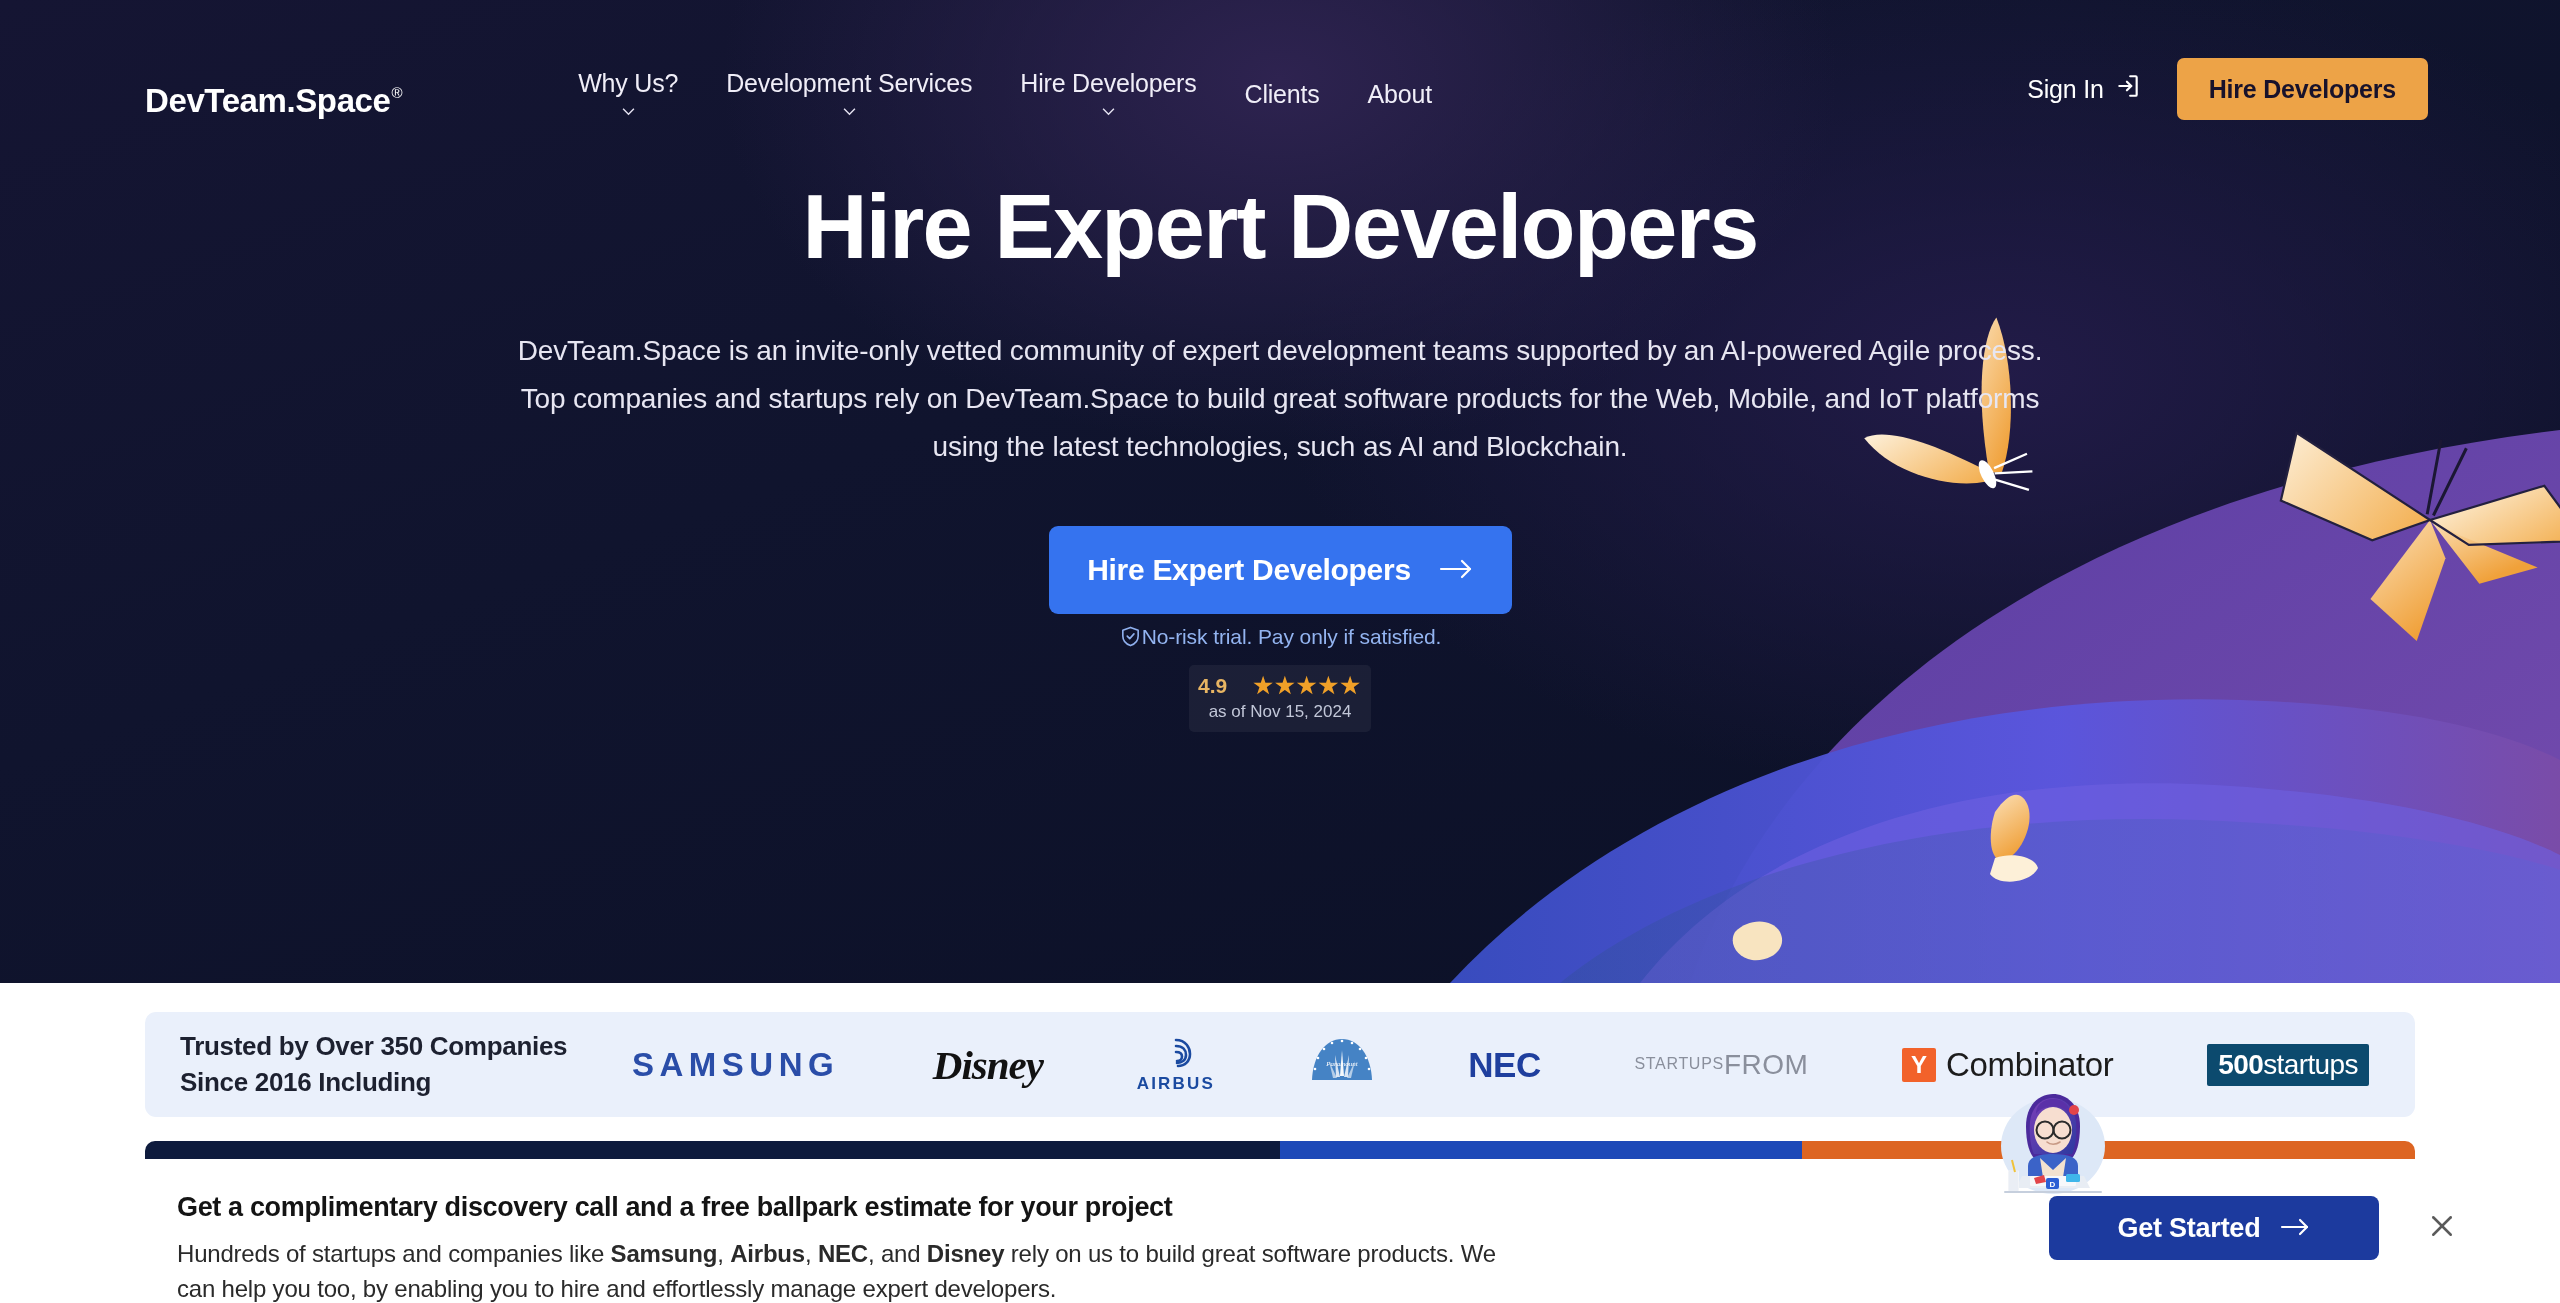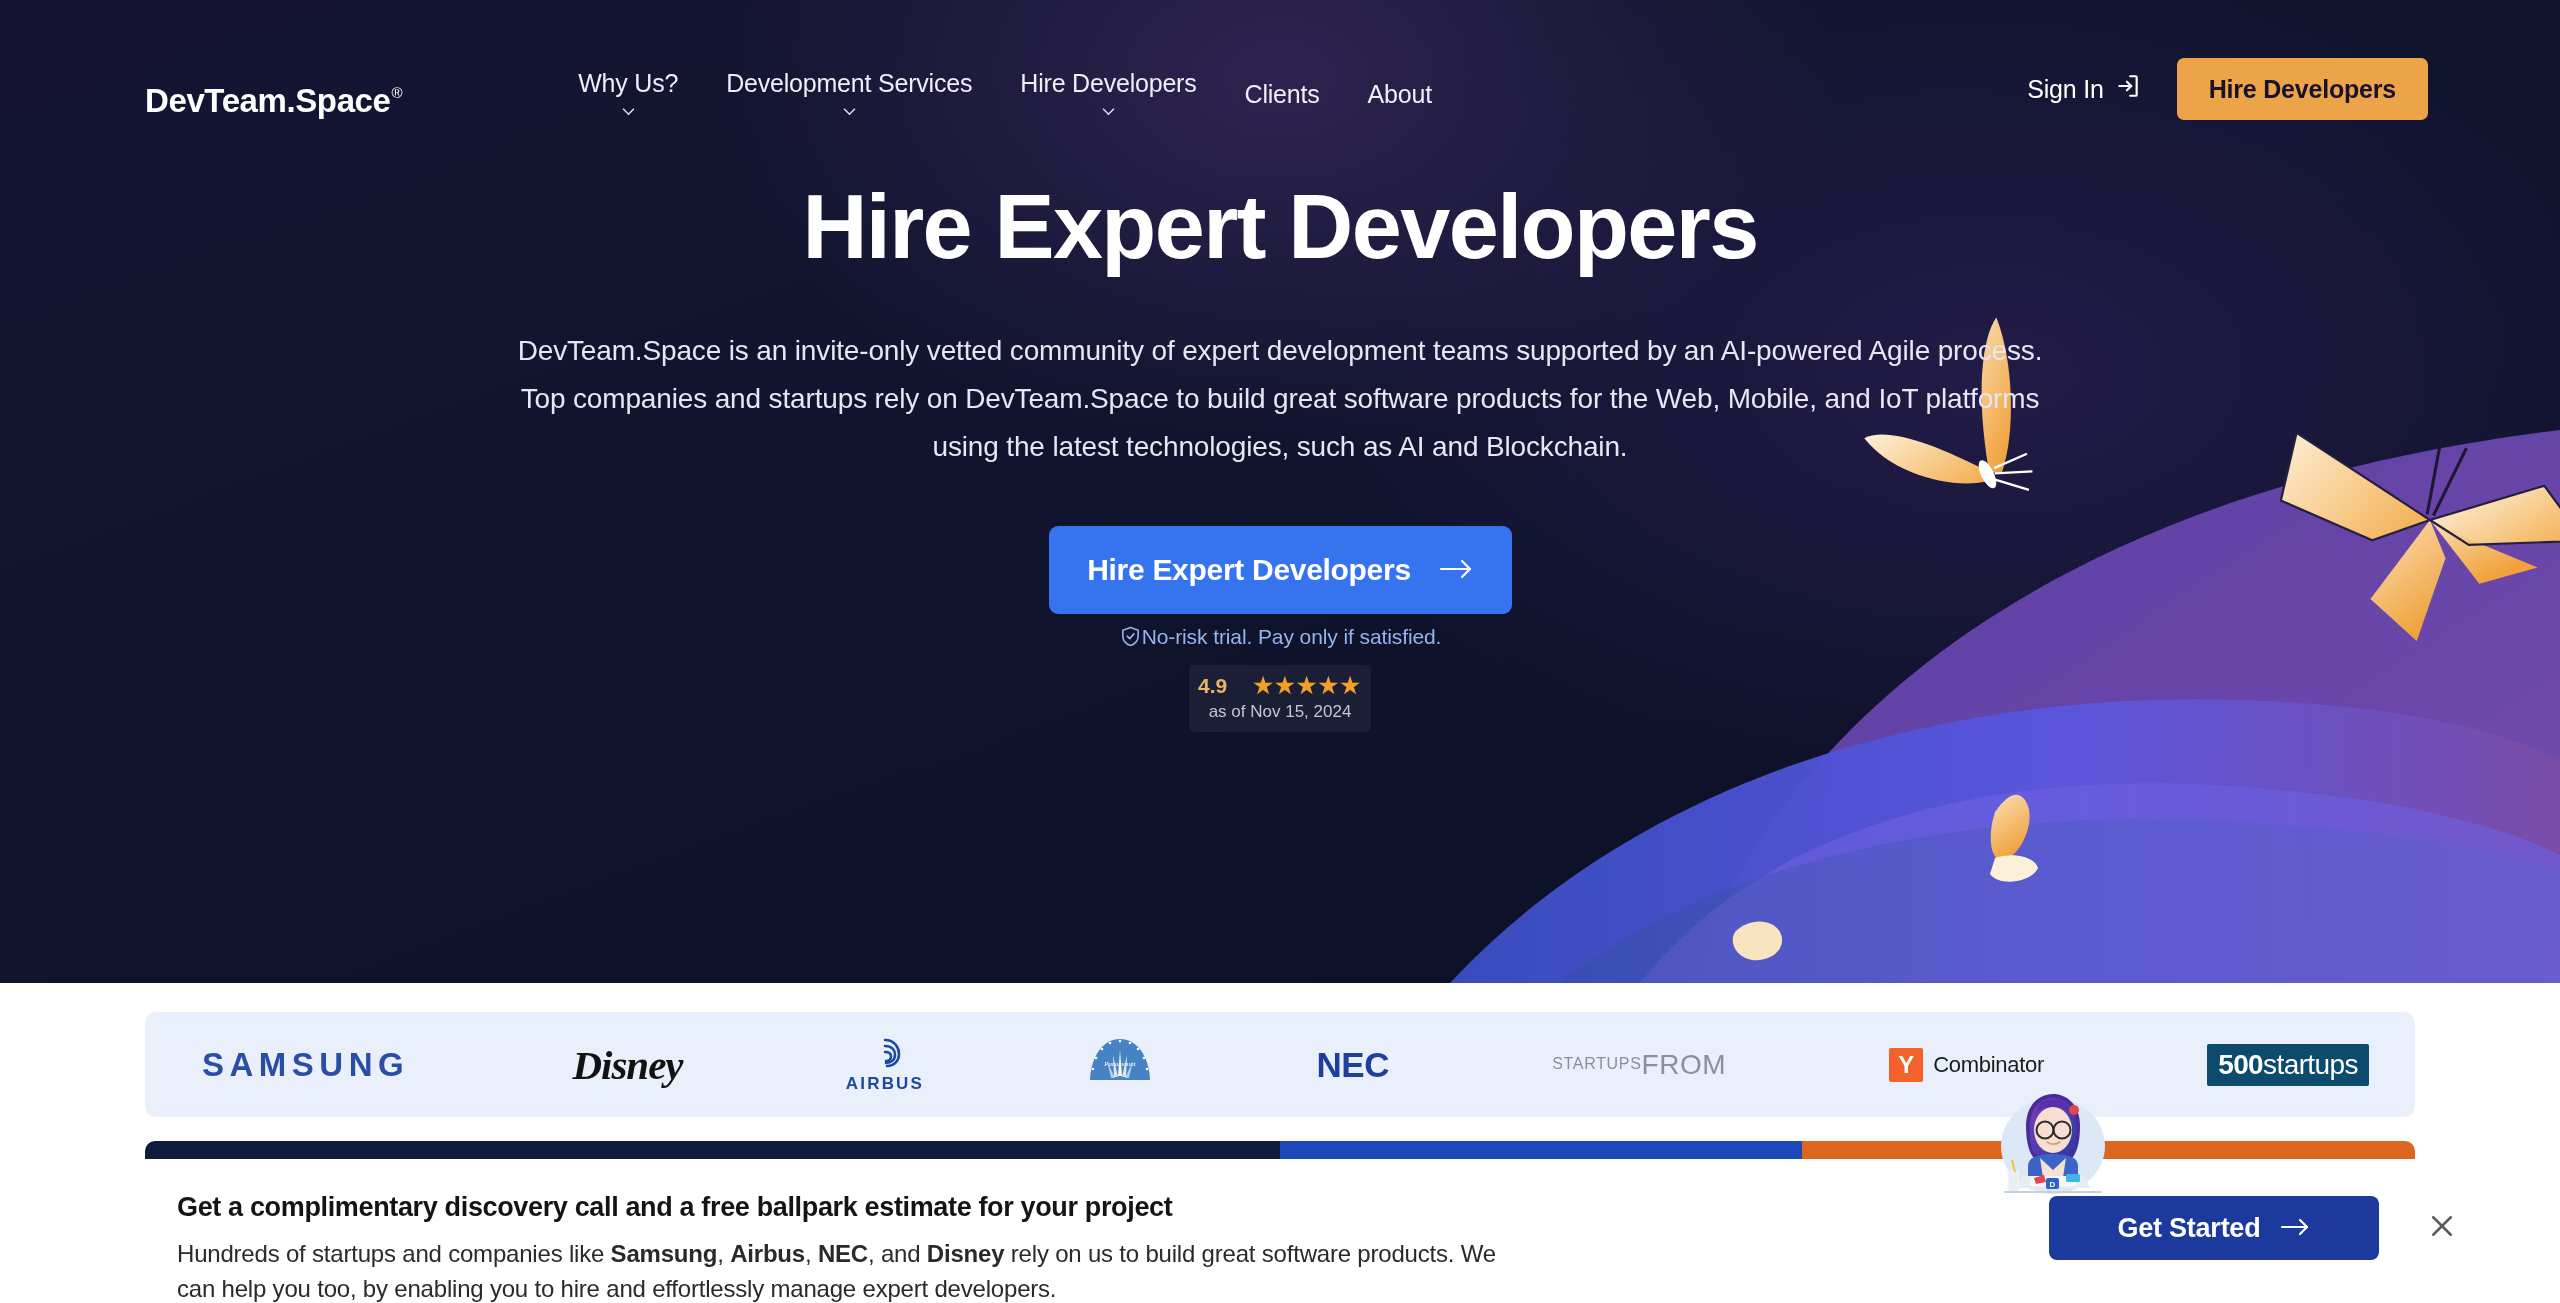--- a/index.html
+++ b/index.html
@@ -129,21 +129,21 @@
   .lg-disney { color:#121212; font-size:41px; font-family:"Liberation Serif", serif; font-style:italic; font-weight:700; letter-spacing:-1px; }
   .lg-airbus { display:flex; flex-direction:column; align-items:center; gap:2px; }
   .lg-airbus-txt { color:#1b4aa0; font-size:17px; font-weight:700; letter-spacing:2.2px; }
   .lg-para { display:flex; flex-direction:column; align-items:center; }
   .lg-nec { color:#1f3f9e; font-size:35px; font-weight:700; letter-spacing:-0.5px; }
   .lg-sf { text-align:center; color:#8a8f9c; line-height:1.04; }
   .lg-sf .s1 { font-size:16px; letter-spacing:0.7px; }
   .lg-sf .s2 { font-size:28px; letter-spacing:0.5px; }
   .lg-yc { display:flex; align-items:center; gap:10px; }
   .yc-box { width:34px; height:34px; background:#f2622a; color:#fff; font-size:24px; font-weight:700; display:flex; align-items:center; justify-content:center; border-radius:2px; }
-  .yc-txt { color:#1c1c1c; font-size:22px; letter-spacing:-0.3px; }
+  .yc-txt { color:#1c1c1c; font-size:33px; letter-spacing:-0.3px; }
   .lg-500 { background:#0c4a6e; padding:5px 11px; border-radius:2px; color:#fff; font-size:28px; font-weight:700; letter-spacing:-0.6px; }
   .lg-500 .thin { font-weight:400; }
 
   
   .banner-shell { position:relative; padding:0 145px; margin-top:24px; }
   .banner { position:relative; border-radius:10px 10px 0 0; overflow:hidden; background:#fff; }
   .bar { display:flex; height:18px; }
   .bar-navy { background:#0e1b3d; flex:0 0 50%; }
   .bar-blue { background:#1d49b8; flex:0 0 23%; }
   .bar-orange { background:#dd6522; flex:1; }
@@ -322,20 +322,24 @@
         <span>4.9</span>
         <span class="stars">★★★★★</span>
       </div>
       <div class="rating-date">as of Nov 15, 2024</div>
     </div>
   </div>
 </section>
 
 <section class="trusted-shell">
   <div class="trusted">
+    <div class="trusted-text">
+      <div>Trusted by Over 350 Companies</div>
+      <div>Since 2016 Including</div>
+    </div>
 
     <div class="logos">
       <div class="lg">
         <span class="lg-samsung">SAMSUNG</span>
       </div>
       <div class="lg">
         <span class="lg-disney">Disney</span>
       </div>
       <div class="lg lg-airbus">
         <svg width="40" height="36" viewBox="0 0 40 36">

